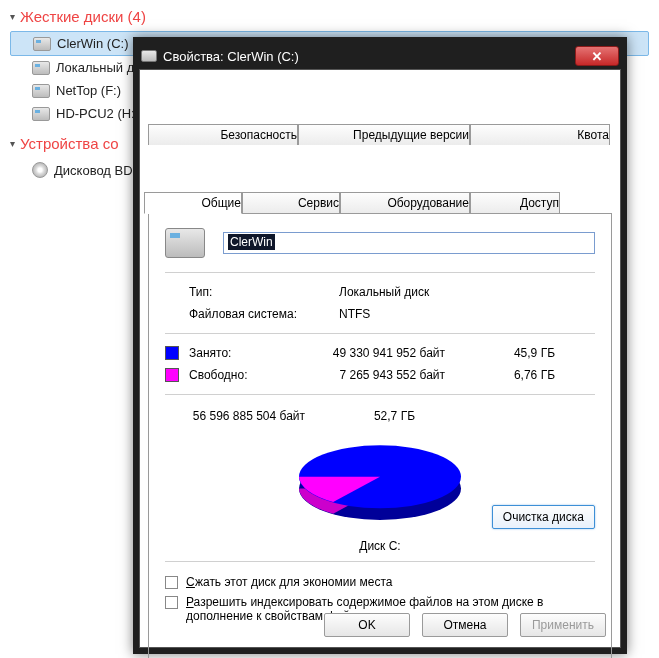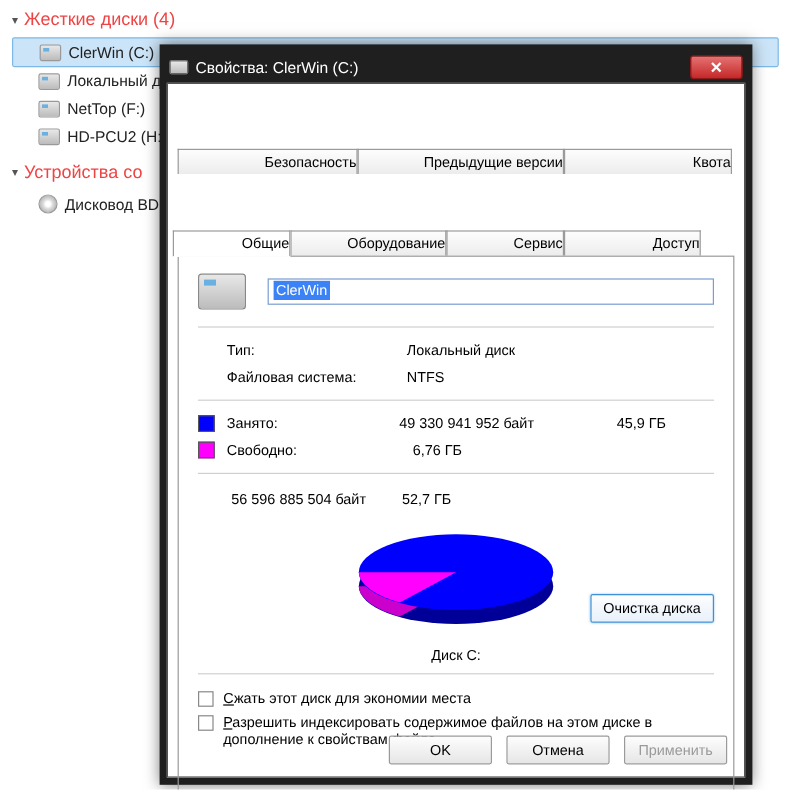--- a/index.html
+++ b/index.html
@@ -25,58 +25,58 @@
 
 .tabs-wrap { padding: 6px 8px 0 8px; }
 .tab-row { display: flex; }
 .tab { border: 1px solid #9a9a9a; border-bottom: none; background: linear-gradient(#fdfdfd,#ececec); font-size: 12px; text-align: right; padding: 3px 0; position: relative; margin-top: 48px; }
 .tab.back1 { width: 150px; }
 .tab.back2 { width: 172px; }
 .tab.back3 { width: 140px; }
 .tab.front { width: 92px; }
 .tab.front2 { width: 98px; }
 .tab.front3 { width: 130px; }
-.tab.front4 { width: 114px; padding-left: 36px; }
+.tab.front4 { width: 90px; padding-left: 36px; }
 .tab.active { background: #fff; border-bottom: 1px solid #fff; margin-bottom: -1px; z-index: 2; }
 .tab.front.active { width: 98px; margin-left: -4px; }
 .row2 { margin-top: -1px; }
 
 .panel { border: 1px solid #9a9a9a; margin: 0 8px 8px 8px; height: 494px; padding: 14px 16px; position: relative; }
 
 .name-row { display: flex; align-items: center; gap: 18px; margin-bottom: 14px; }
 .big-drive { width: 40px; height: 30px; background: linear-gradient(#e8e8e8,#bcbcbc); border: 1px solid #888; border-radius: 3px; position: relative; }
 .big-drive::before { content:""; position:absolute; top:4px; left:4px; width:10px; height:5px; background:#6ab0e0; }
 .name-input { flex: 1; border: 1px solid #7a9ccf; height: 22px; padding: 2px 4px; font-size: 12px; }
-.name-input .sel { background: #3b82f6; color: #fff; padding: 1px 2px; }
+.name-input .sel { background: #0f172a; color: #fff; padding: 1px 2px; }
 
 .sep { height: 1px; background: #d0d0d0; margin: 8px 0; }
 
 .info-row { display: flex; padding: 4px 0; }
 .info-label { width: 150px; margin-left: 24px; }
 .info-val { flex: 1; }
 
 .usage-row { display: flex; align-items: center; padding: 4px 0; }
 .swatch { width: 14px; height: 14px; border: 1px solid #555; margin-right: 10px; }
 .sw-used { background: #0000ff; }
 .sw-free { background: #ff00ff; }
 .u-label { width: 116px; }
 .u-bytes { width: 170px; text-align: right; padding-right: 30px; }
 .u-gb { width: 80px; text-align: right; }
 
 .cap-row { display: flex; padding: 6px 0; }
 .cap-label { width: 140px; padding-left: 24px; }
 .cap-bytes { width: 170px; text-align: right; padding-right: 30px; }
-.cap-gb { width: 80px; text-align: left; }
+.cap-gb { width: 80px; text-align: right; }
 
 .pie-wrap { display: flex; align-items: flex-end; justify-content: center; gap: 20px; margin: 10px 0 6px 0; position: relative; }
 .pie { width: 180px; height: 90px; position: relative; }
 .pie svg { width: 100%; height: 100%; }
 .disk-label { text-align: center; font-size: 12px; padding-top: 4px; }
 
-.cleanup-btn { position: absolute; right: 0; bottom: 10px; border: 1px solid #3d8fd6; background: linear-gradient(#fdfdfd,#e8f1fb); padding: 4px 10px; font-size: 12px; color: #000; border-radius: 2px; box-shadow: 0 0 2px rgba(61,143,214,0.6); }
+.cleanup-btn { position: absolute; right: 0; bottom: 0; border: 1px solid #3d8fd6; background: linear-gradient(#fdfdfd,#e8f1fb); padding: 4px 10px; font-size: 12px; color: #000; border-radius: 2px; box-shadow: 0 0 2px rgba(61,143,214,0.6); }
 
 .checks { margin-top: 10px; }
 .chk-row { display: flex; align-items: flex-start; gap: 8px; padding: 3px 0; font-size: 12px; }
 .chk { width: 13px; height: 13px; border: 1px solid #888; background: #fff; flex-shrink: 0; margin-top: 1px; }
 
 .btn-row { position: absolute; bottom: 10px; right: 14px; display: flex; gap: 12px; }
 .dbtn { border: 1px solid #9a9a9a; background: linear-gradient(#fdfdfd,#e6e6e6); padding: 4px 0; width: 86px; text-align: center; font-size: 12px; border-radius: 2px; }
 .dbtn.disabled { color: #9a9a9a; }
 </style>
 </head>
@@ -124,22 +124,22 @@
   </div>
   <div class="body">
     <div class="tabs-wrap">
       <div class="tab-row">
         <div class="tab back1">Безопасность</div>
         <div class="tab back2">Предыдущие версии</div>
         <div class="tab back3">Квота</div>
       </div>
       <div class="tab-row row2">
         <div class="tab front active">Общие</div>
+        <div class="tab front2">Сервис</div>
         <div class="tab front3">Оборудование</div>
-        <div class="tab front2">Сервис</div>
         <div class="tab front4">Доступ</div>
       </div>
     </div>
 
     <div class="panel">
 
       <div class="name-row">
         <div class="big-drive"></div>
         <div class="name-input">
           <span class="sel">ClerWin</span>
@@ -161,20 +161,21 @@
 
       <div class="usage-row">
         <div class="swatch sw-used"></div>
         <span class="u-label">Занято:</span>
         <span class="u-bytes">49 330 941 952 байт</span>
         <span class="u-gb">45,9 ГБ</span>
       </div>
       <div class="usage-row">
         <div class="swatch sw-free"></div>
         <span class="u-label">Свободно:</span>
+        <span class="u-bytes">7 265 943 552 байт</span>
         <span class="u-gb">6,76 ГБ</span>
       </div>
 
       <div class="sep"></div>
 
       <div class="cap-row">
         <span class="cap-bytes">56 596 885 504 байт</span>
         <span class="cap-gb">52,7 ГБ</span>
       </div>
 

